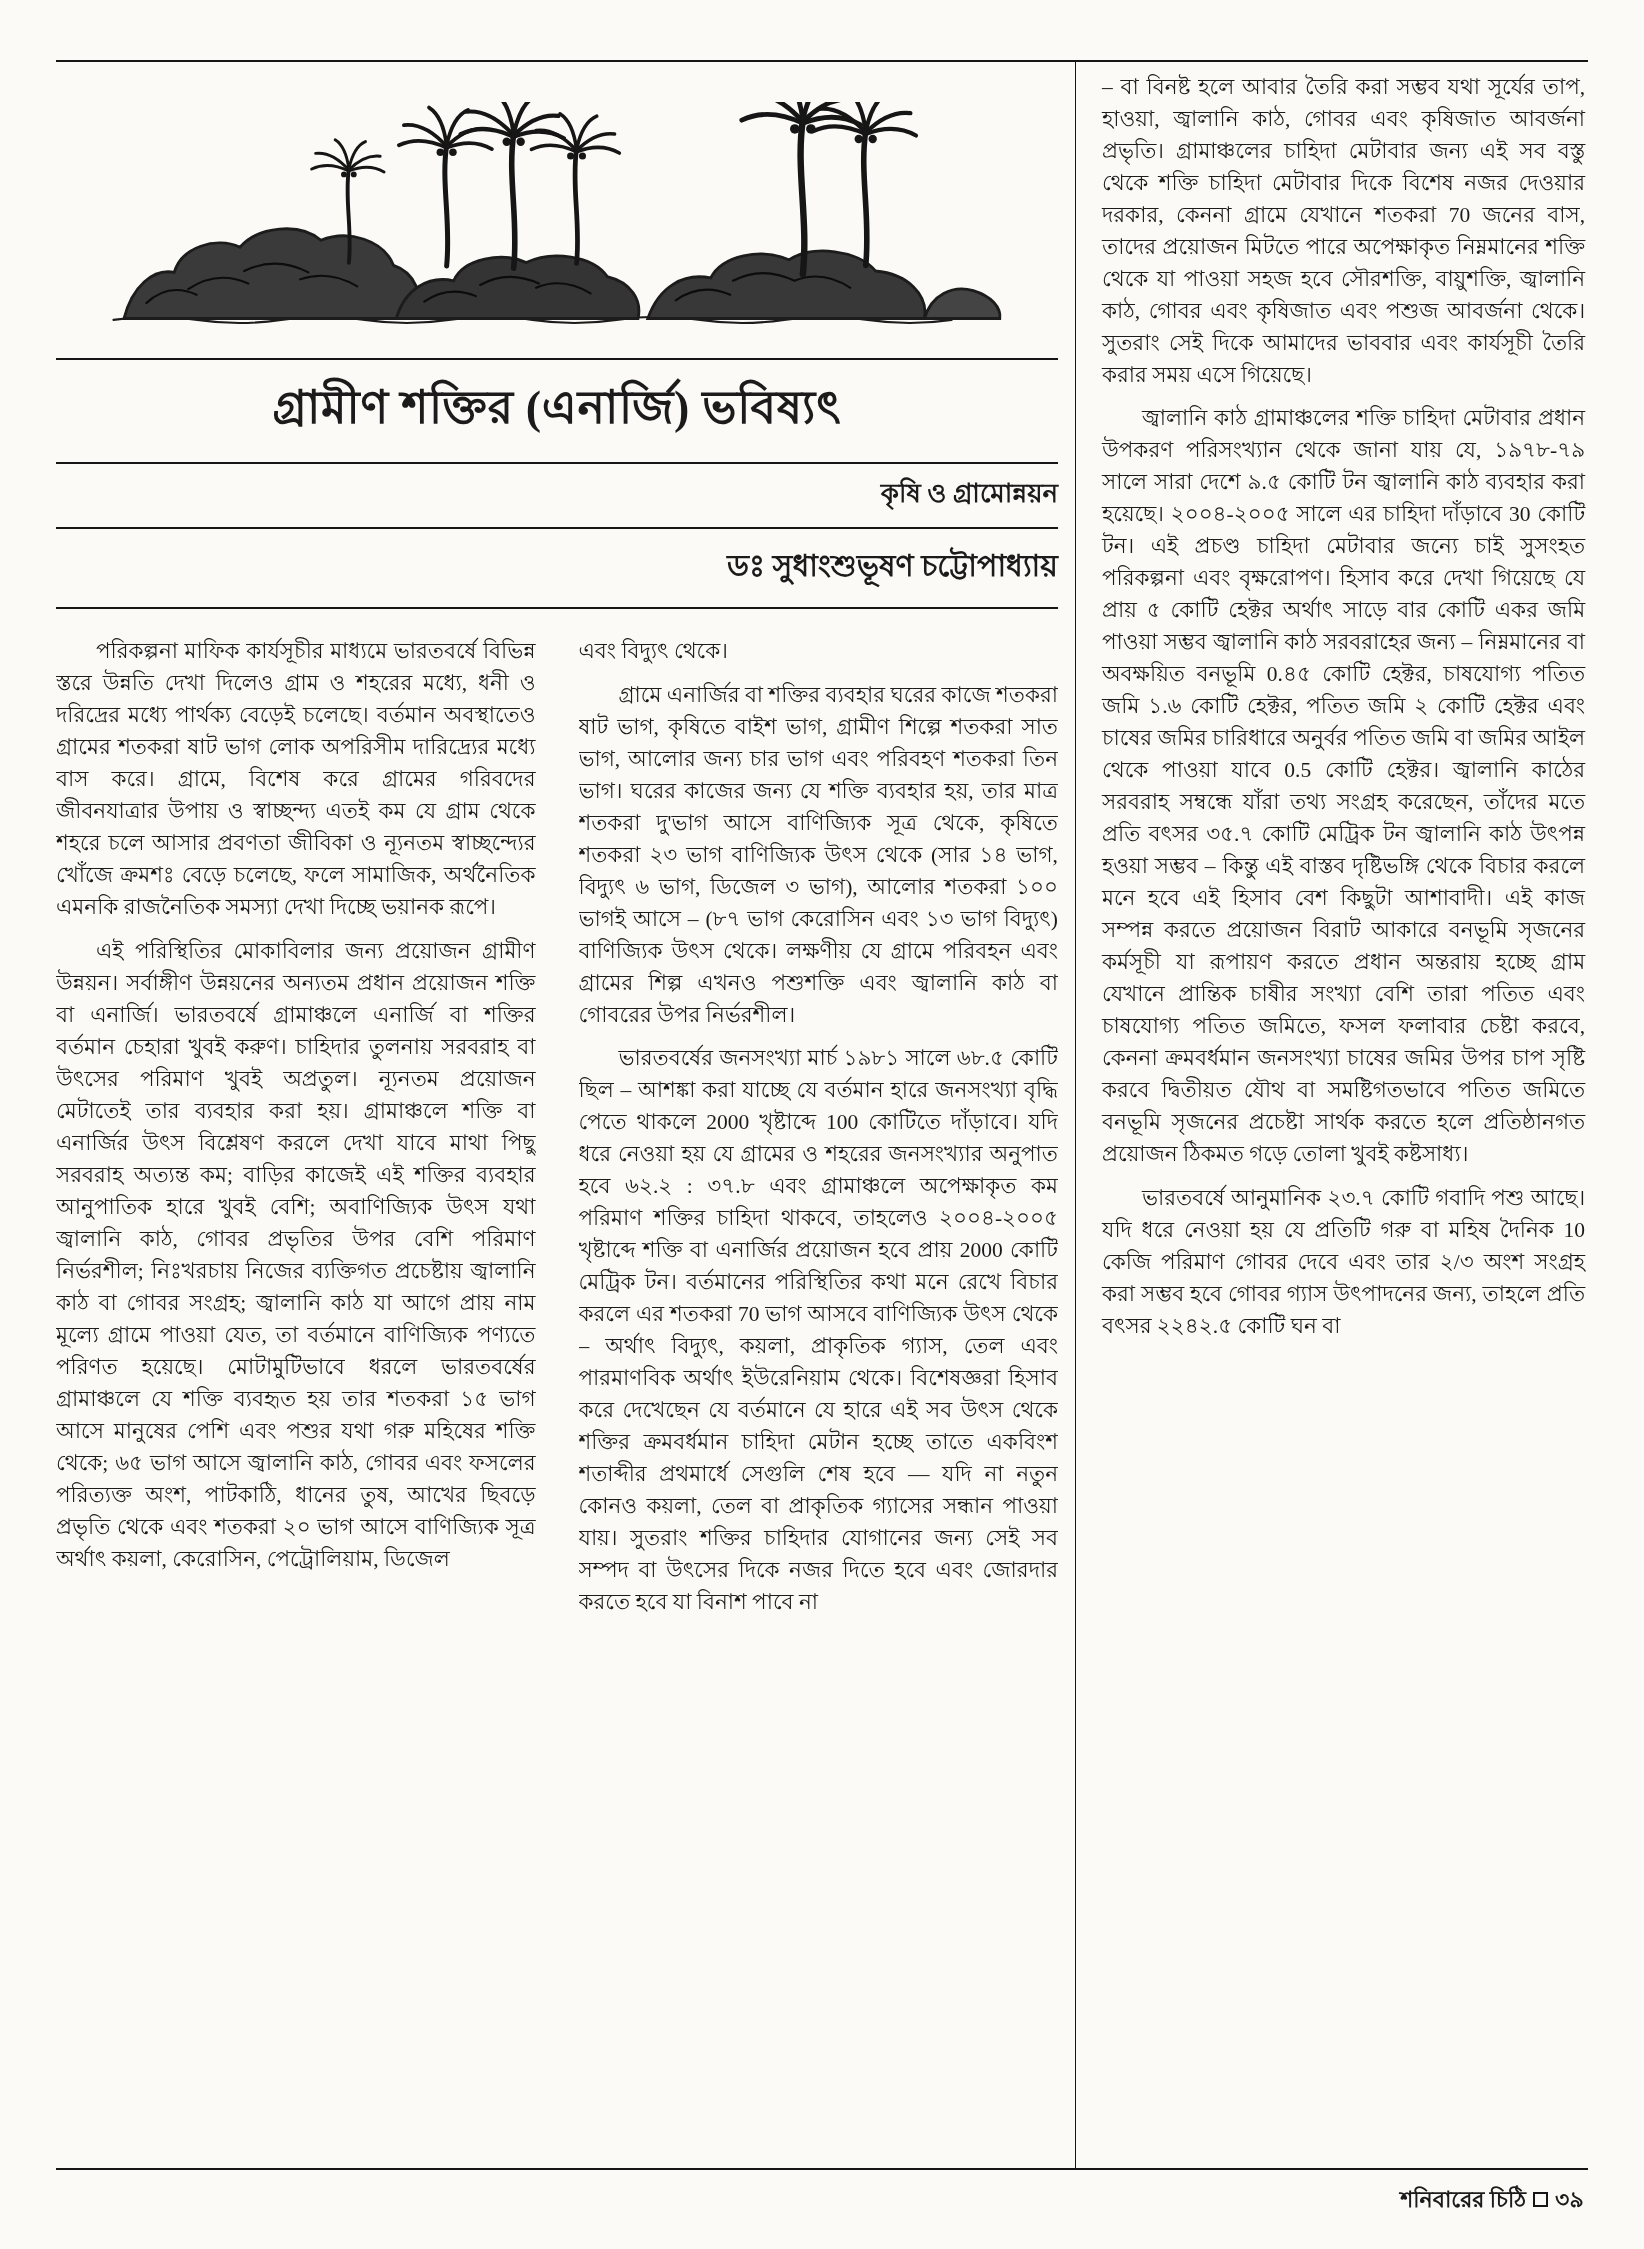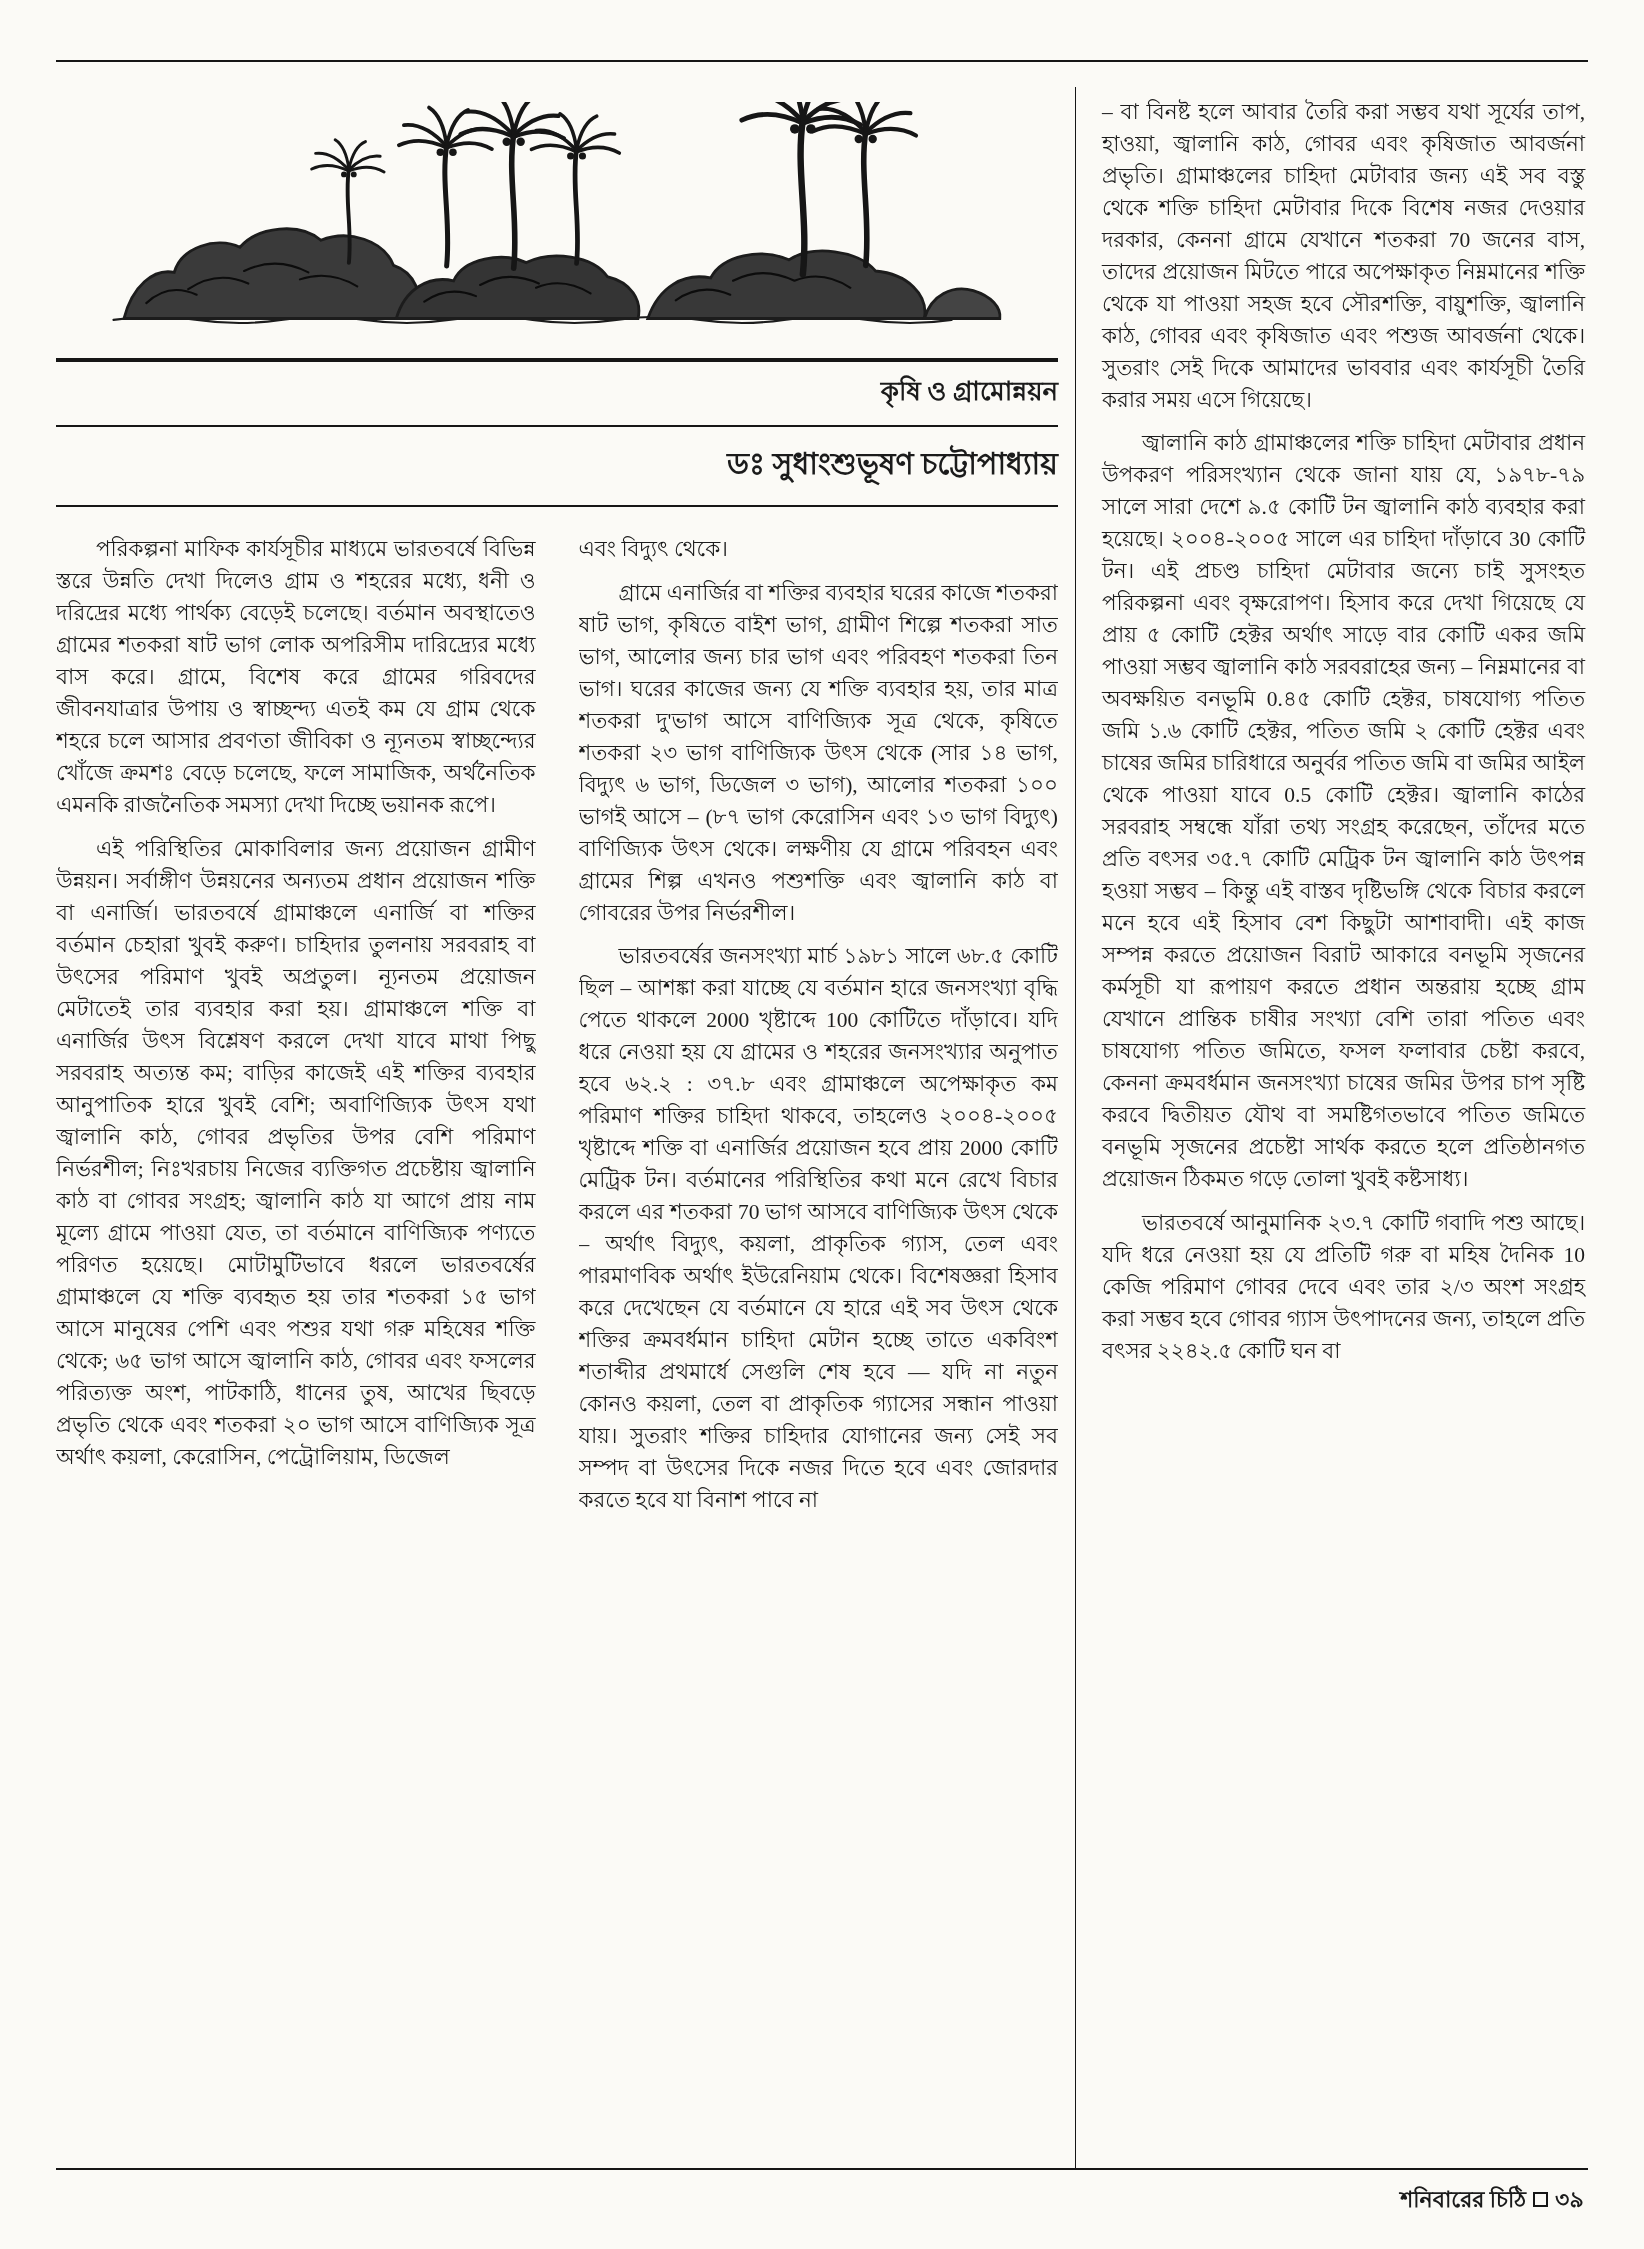--- a/index.html
+++ b/index.html
@@ -31,21 +31,20 @@
     display:flex;
     flex-direction:column;
     overflow:hidden;
   }
   .right-zone {
     flex:1;
     border-left:1.4px solid #161616;
     box-sizing:border-box;
     padding:8.6px 2.9px 0 26px;
     overflow:hidden;
-    margin-top:25px;
   }
   .illustration {
     height:243px;
     margin:40px 47px 13px;
   }
   .illustration svg { width:100%; height:100%; }
   .rule { height:2.1px; background:#161616; }
   .title {
     font-size:46px;
     font-weight:bold;
@@ -136,20 +135,21 @@
               <use href="#palm" transform="translate(492,58) scale(0.9)"></use>
               <use href="#palm" transform="translate(588,42)"></use>
               <use href="#palm" transform="translate(678,64) scale(0.85)"></use>
               <use href="#palm" transform="translate(1002,22) scale(1.15)"></use>
               <use href="#palm" transform="translate(1092,38)"></use>
             </g>
           </svg>
         </div>
 
         <div class="rule"></div>
+        <h1 class="title">গ্রামীণ শক্তির (এনার্জি) ভবিষ্যৎ</h1>
         <div class="rule"></div>
         <div class="subtitle">কৃষি ও গ্রামোন্নয়ন</div>
         <div class="rule"></div>
         <div class="author">ডঃ সুধাংশুভূষণ চট্টোপাধ্যায়</div>
         <div class="rule"></div>
       </div>
 
       <div class="two-cols body-text">
         <div class="col">
           <p>পরিকল্পনা মাফিক কার্যসূচীর মাধ্যমে ভারতবর্ষে বিভিন্ন স্তরে উন্নতি দেখা দিলেও গ্রাম ও শহরের মধ্যে, ধনী ও দরিদ্রের মধ্যে পার্থক্য বেড়েই চলেছে। বর্তমান অবস্থাতেও গ্রামের শতকরা ষাট ভাগ লোক অপরিসীম দারিদ্র্যের মধ্যে বাস করে। গ্রামে, বিশেষ করে গ্রামের গরিবদের জীবনযাত্রার উপায় ও স্বাচ্ছন্দ্য এতই কম যে গ্রাম থেকে শহরে চলে আসার প্রবণতা জীবিকা ও ন্যূনতম স্বাচ্ছন্দ্যের খোঁজে ক্রমশঃ বেড়ে চলেছে, ফলে সামাজিক, অর্থনৈতিক এমনকি রাজনৈতিক সমস্যা দেখা দিচ্ছে ভয়ানক রূপে।</p>

